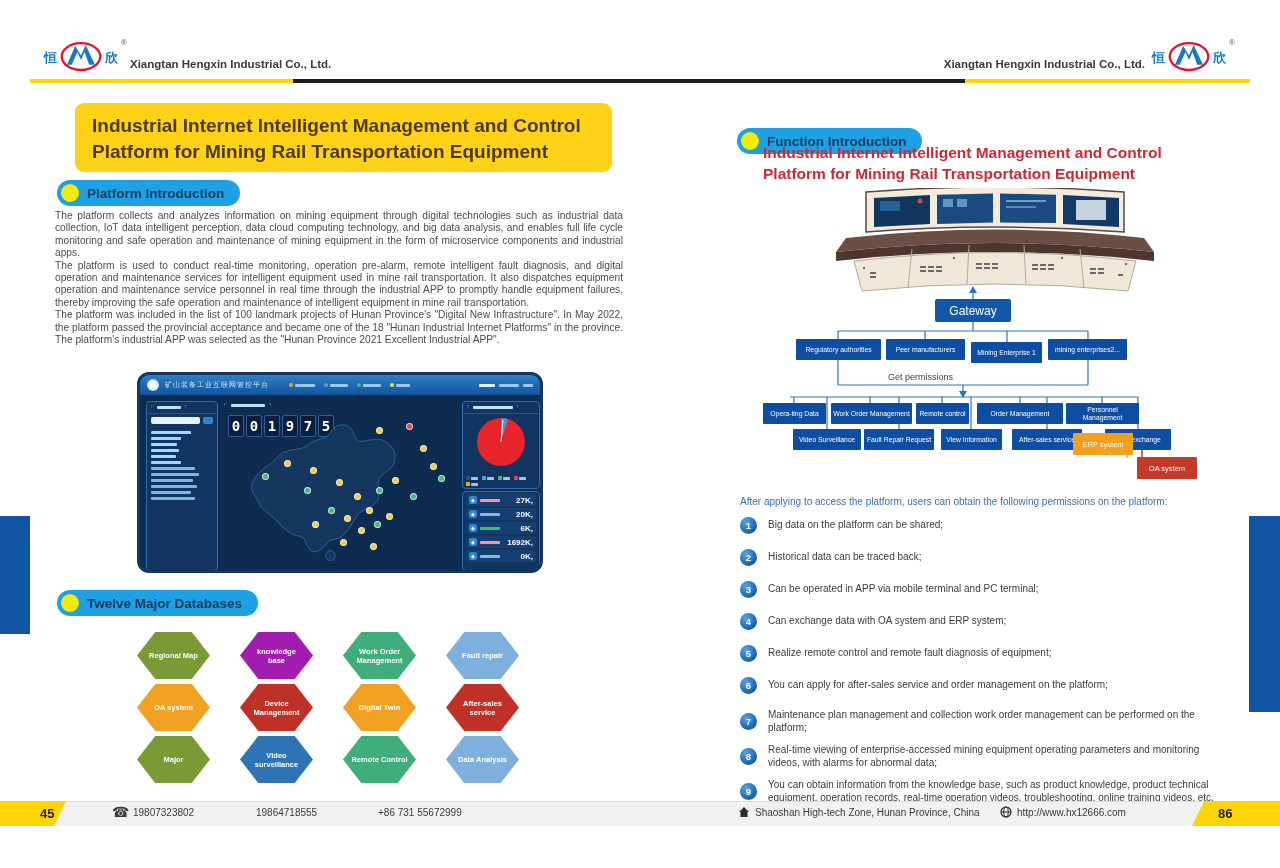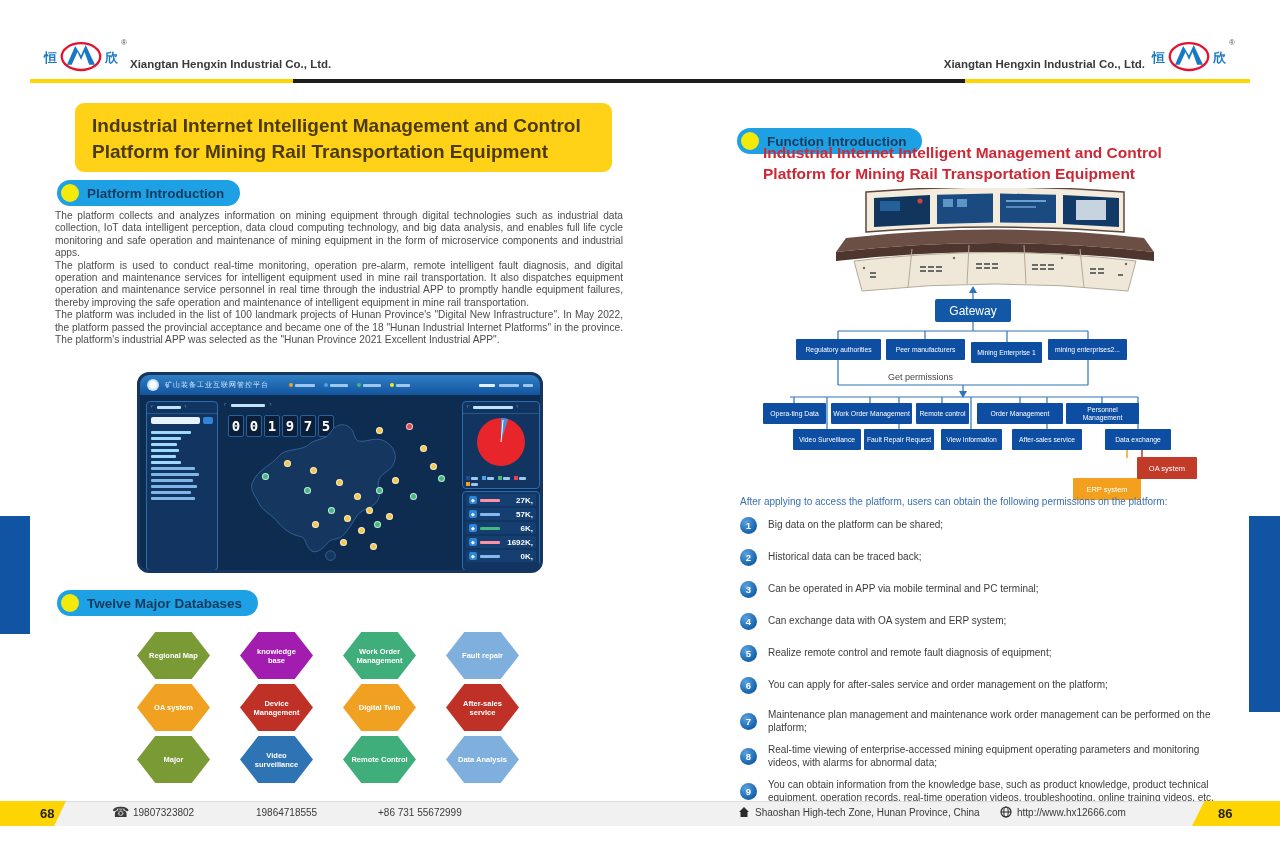--- a/index.html
+++ b/index.html
@@ -281,21 +281,21 @@
     </div>
     <div class="dpanel" style="left:322px;top:116px;width:76px;height:78px;">
       <div class="statrow">
         <span class="staticon">◆</span>
         <span class="tbar" style="width:20px;background:#ff8fa3;"></span>
         <span class="statval">27K,</span>
       </div>
       <div class="statrow">
         <span class="staticon">◆</span>
         <span class="tbar" style="width:20px;background:#8ab6ee;"></span>
-        <span class="statval">57K,</span>
+        <span class="statval">20K,</span>
       </div>
       <div class="statrow">
         <span class="staticon">◆</span>
         <span class="tbar" style="width:20px;background:#43b97f;"></span>
         <span class="statval">6K,</span>
       </div>
       <div class="statrow">
         <span class="staticon">◆</span>
         <span class="tbar" style="width:20px;background:#ff8fa3;"></span>
         <span class="statval">1692K,</span>
@@ -443,21 +443,21 @@
   <div class="dbox" style="left:916px;top:403px;width:53px;">Remote control</div>
   <div class="dbox" style="left:977px;top:403px;width:86px;">Order Management</div>
   <div class="dbox" style="left:1066px;top:403px;width:73px;">Personnel Management</div>
 
   <div class="dbox" style="left:793px;top:429px;width:68px;">Video Surveillance</div>
   <div class="dbox" style="left:864px;top:429px;width:70px;">Fault Repair Request</div>
   <div class="dbox" style="left:941px;top:429px;width:61px;">View Information</div>
   <div class="dbox" style="left:1012px;top:429px;width:70px;">After-sales service</div>
   <div class="dbox" style="left:1105px;top:429px;width:66px;">Data exchange</div>
 
-  <div class="ebox" style="left:1073px;top:478px;width:68px;background:#f2a01d;">ERP system</div>
+  <div class="ebox" style="left:1073px;top:433px;width:60px;background:#f2a01d;">ERP system</div>
   <div class="ebox" style="left:1137px;top:457px;width:60px;background:#c23a28;">OA system</div>
 
   <div class="abs pintro" style="left:740px;top:496px;">After applying to access the platform, users can obtain the following permissions on the platform:</div>
   <div class="abs plist" style="left:740px;top:517px;">
     <div class="pitem">
       <span class="pnum">1</span>
       <span class="ptxt">Big data on the platform can be shared;</span>
     </div>
     <div class="pitem">
       <span class="pnum">2</span>
@@ -474,34 +474,34 @@
     <div class="pitem">
       <span class="pnum">5</span>
       <span class="ptxt">Realize remote control and remote fault diagnosis of equipment;</span>
     </div>
     <div class="pitem">
       <span class="pnum">6</span>
       <span class="ptxt">You can apply for after-sales service and order management on the platform;</span>
     </div>
     <div class="pitem tight">
       <span class="pnum">7</span>
-      <span class="ptxt">Maintenance plan management and maintenance work order management can be performed on the platform;</span>
+      <span class="ptxt">Maintenance plan management and collection work order management can be performed on the platform;</span>
     </div>
     <div class="pitem tight">
       <span class="pnum">8</span>
       <span class="ptxt">Real-time viewing of enterprise-accessed mining equipment operating parameters and monitoring videos, with alarms for abnormal data;</span>
     </div>
     <div class="pitem">
       <span class="pnum">9</span>
       <span class="ptxt">You can obtain information from the knowledge base, such as product knowledge, product technical equipment, operation records, real-time operation videos, troubleshooting, online training videos, etc.</span>
     </div>
   </div>
 
   <div class="abs footband"></div>
-  <div class="tab" style="left:0;width:66px;clip-path:polygon(0 0,100% 0,82% 100%,0 100%);padding-left:40px;box-sizing:border-box;">68</div>
+  <div class="tab" style="left:0;width:66px;clip-path:polygon(0 0,100% 0,82% 100%,0 100%);padding-left:40px;box-sizing:border-box;">45</div>
   <div class="ftext" style="left:112px;top:804px;font-size:14px;">☎</div>
   <div class="ftext" style="left:133px;">19807323802</div>
   <div class="ftext" style="left:256px;">19864718555</div>
   <div class="ftext" style="left:378px;">+86 731 55672999</div>
   <svg class="abs" style="left:738px;top:806px;" width="12" height="12" viewBox="0 0 12 12">
     <path d="M1,6 L6,1 L11,6 L9.5,6 L9.5,11 L2.5,11 L2.5,6 Z" fill="#2b2b2b"></path>
   </svg>
   <div class="ftext" style="left:755px;">Shaoshan High-tech Zone, Hunan Province, China</div>
   <svg class="abs" style="left:1000px;top:806px;" width="12" height="12" viewBox="0 0 12 12">
     <circle cx="6" cy="6" r="5" fill="none" stroke="#2b2b2b" stroke-width="1.2"></circle>

